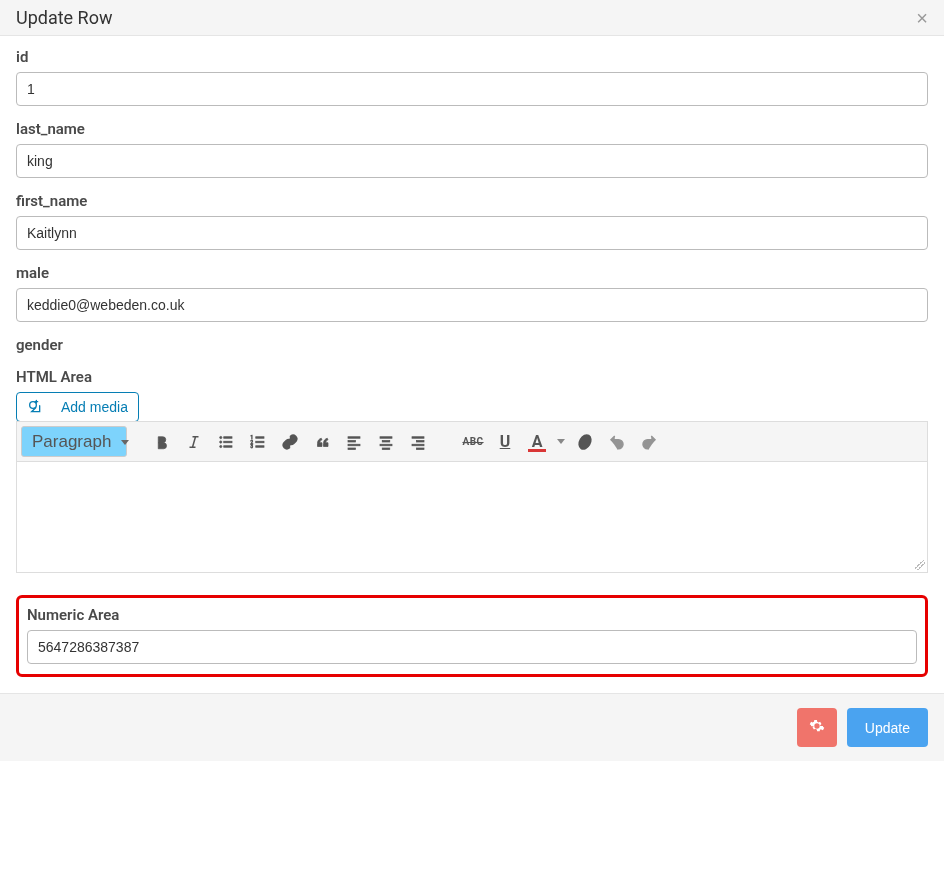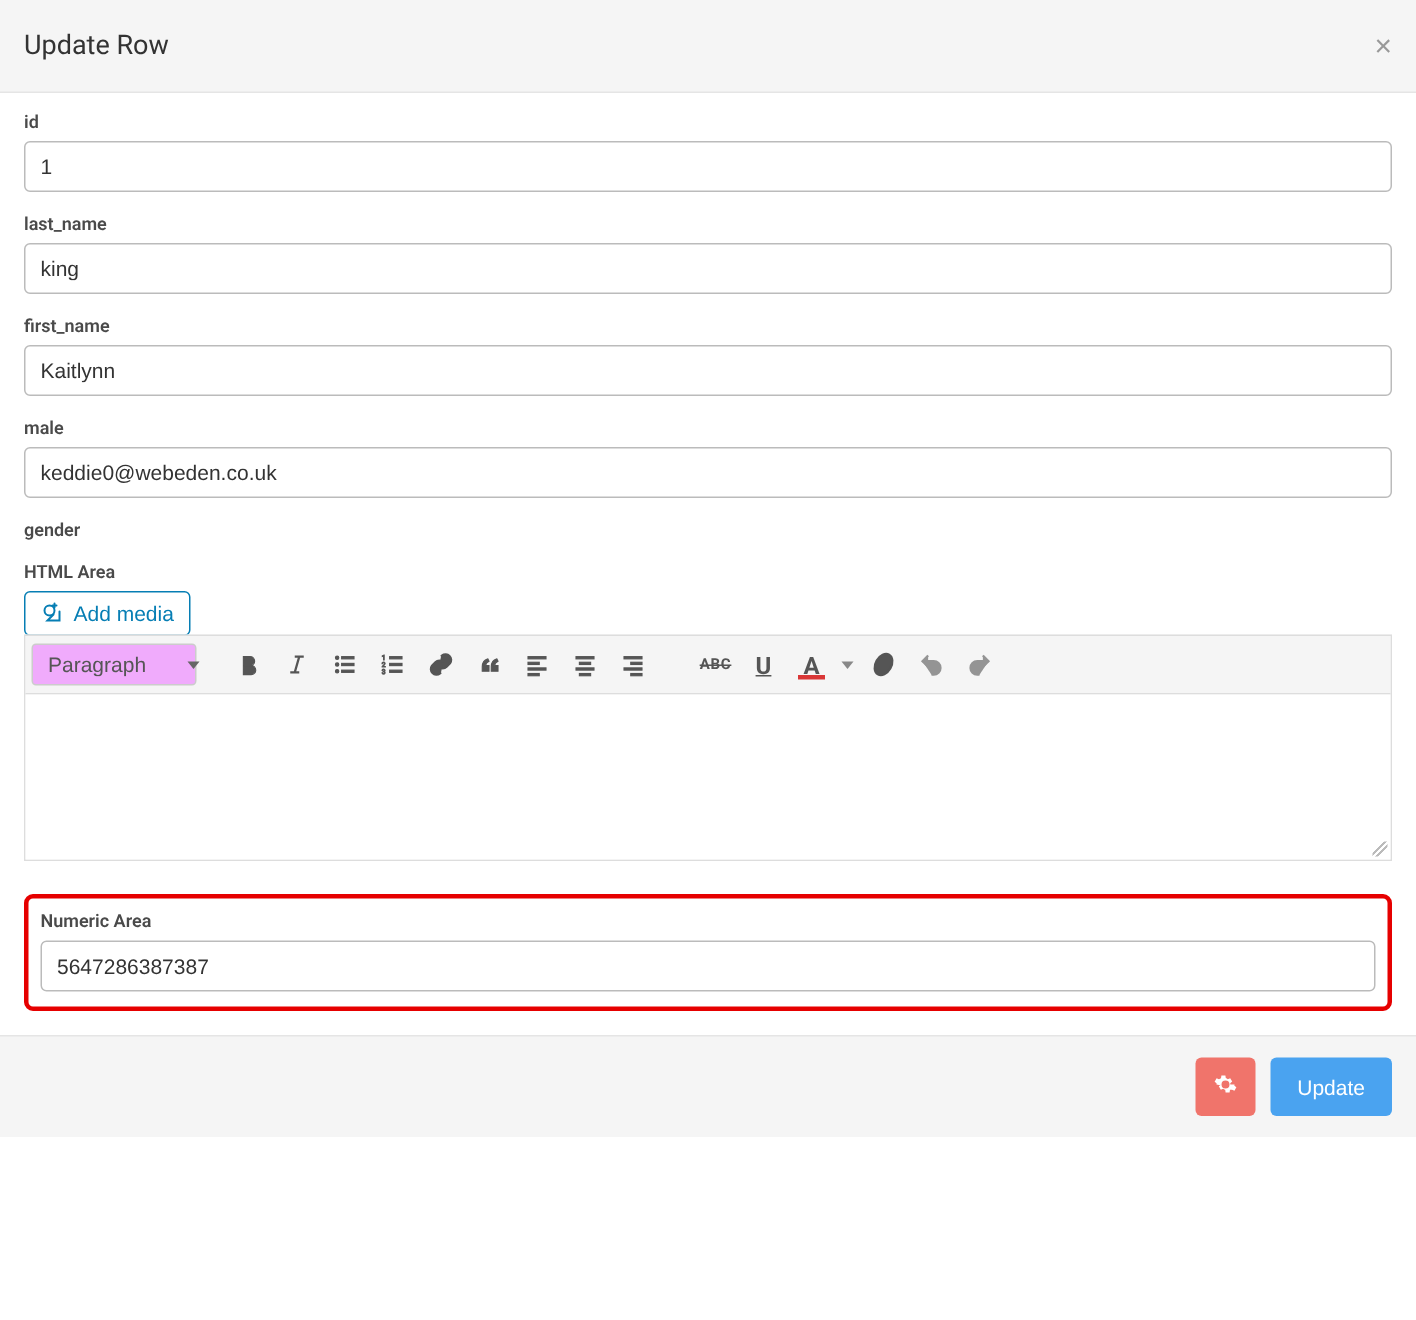--- a/index.html
+++ b/index.html
@@ -7,21 +7,21 @@
   body {
     font-family: -apple-system, BlinkMacSystemFont, "Segoe UI", Roboto, Helvetica, Arial, sans-serif;
     font-size: 14px;
     color: #333;
     background: #fff;
     width: 944px;
   }
   .modal-header {
     background: #f5f5f5;
     border-bottom: 1px solid #e5e5e5;
-    padding: 20px 16px;
+    padding: 7px 16px;
     display: flex;
     align-items: center;
     justify-content: space-between;
   }
   .modal-title {
     font-size: 18px;
     font-weight: 400;
     color: #333;
   }
   .close-btn {
@@ -37,35 +37,35 @@
     padding: 12px 16px 16px 16px;
   }
   .field {
     margin-bottom: 14px;
   }
   .field-label {
     display: block;
     font-weight: 600;
     color: #4a4a4a;
     margin-bottom: 6px;
-    font-size: 12px;
+    font-size: 15px;
   }
   .text-input {
     width: 100%;
     padding: 8px 10px;
     font-size: 14px;
     border: 1px solid #bbb;
     border-radius: 4px;
     color: #333;
     background: #fff;
   }
   .add-media-btn {
     display: inline-flex;
     align-items: center;
-    gap: 6px;
+    gap: 18px;
     border: 1px solid #067eb4;
     background: #fff;
     color: #067eb4;
     padding: 6px 10px;
     border-radius: 4px;
     font-size: 14px;
     cursor: pointer;
   }
   .add-media-icon {
     display: inline-flex;
@@ -103,23 +103,23 @@
     display: flex;
     align-items: center;
     gap: 2px;
     padding: 4px 4px;
     background: #f5f5f5;
     border-bottom: 1px solid #ddd;
     flex-wrap: wrap;
   }
   .format-select {
     border: 1px solid #ccc;
-    background: #f0abfc;
-    padding: 5px 32px 5px 10px;
-    font-size: 14px;
+    background: #7dd3fc;
+    padding: 5px 14px 5px 10px;
+    font-size: 17px;
     color: #555;
     border-radius: 3px;
     appearance: none;
     position: relative;
     margin-right: 10px;
   }
   .select-wrap {
     position: relative;
     display: inline-block;
     margin-right: 8px;

